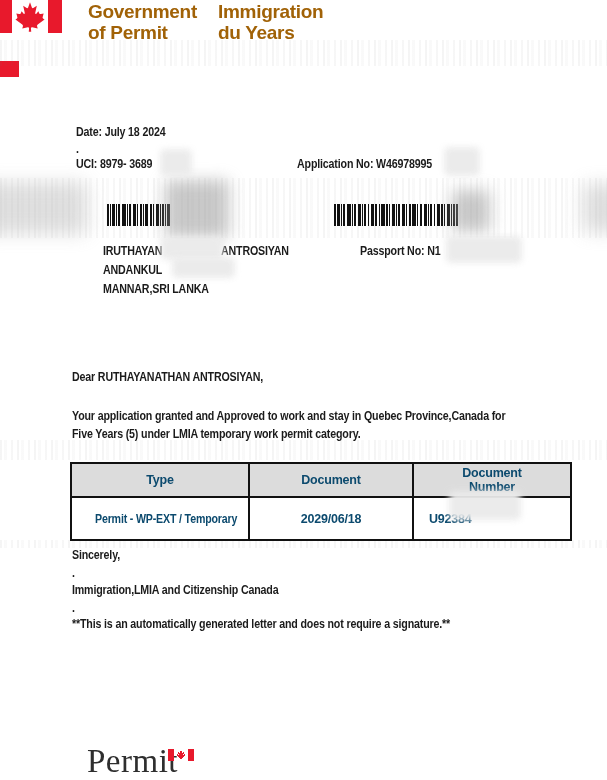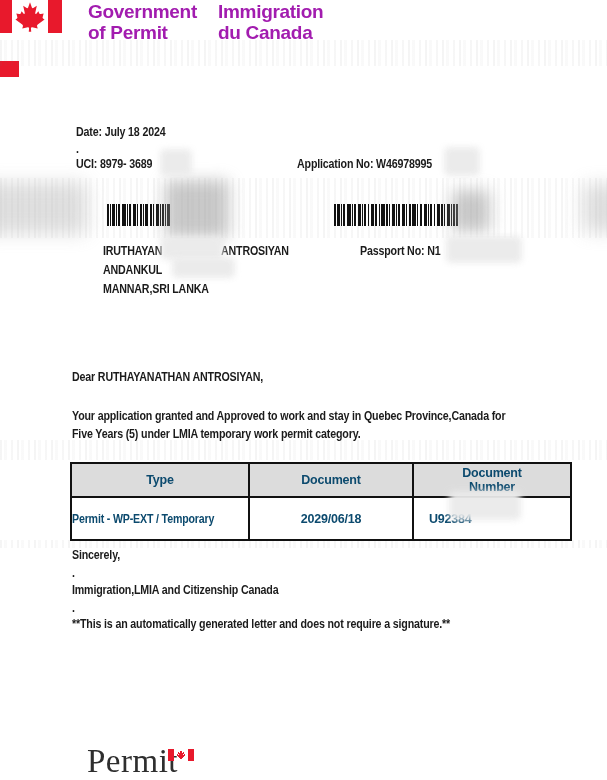--- a/index.html
+++ b/index.html
@@ -10,21 +10,21 @@
   
   .t {
     position:absolute; white-space:nowrap;
     font:700 13px/15px "Liberation Sans", sans-serif;
     letter-spacing:-0.2px; color:#1b1b1b;
     transform:scaleX(0.82); transform-origin:0 0;
   }
   
   .gov {
     position:absolute; font:700 19px/21px "Liberation Sans", sans-serif;
-    letter-spacing:-0.3px; color:#a21caf; white-space:nowrap;
+    letter-spacing:-0.3px; color:#a16207; white-space:nowrap;
   }
   
   .band {
     position:absolute; left:0; right:0; pointer-events:none;
     background:repeating-linear-gradient(90deg,
       rgba(110,110,110,0.07) 0 2px, rgba(255,255,255,0) 2px 4px,
       rgba(110,110,110,0.04) 4px 7px, rgba(255,255,255,0) 7px 11px,
       rgba(110,110,110,0.06) 11px 13px, rgba(255,255,255,0) 13px 17px);
   }
   .smudge { position:absolute; border-radius:5px; }
@@ -37,21 +37,21 @@
   #permit-table {
     position:absolute; left:70px; top:462px; width:470px;
     border-collapse:collapse; table-layout:fixed;
   }
   #permit-table th, #permit-table td {
     border:2px solid #111111; color:#0c4a6e;
     font:700 12.5px/14px "Liberation Sans", sans-serif; letter-spacing:-0.2px;
   }
   #permit-table th { background:#dcdcdc; height:28px; text-align:center; padding:2px 4px; }
   #permit-table td { background:#ffffff; height:37px; text-align:center; padding:2px 4px; }
-  #permit-table td.left { text-align:left; padding-left:0; }
+  #permit-table td.left { text-align:left; padding-left:23px; }
   #permit-table .wrapnarrow { display:block; width:72px; margin:0 auto; }
   .cond { display:inline-block; transform:scaleX(0.85); transform-origin:0 50%; white-space:nowrap; }
   
   #wordmark {
     position:absolute; left:87px; top:744px;
     font:400 33px/34px "Liberation Serif", serif;
     letter-spacing:0.5px; color:#2e2e2e;
   }
   .redblock { position:absolute; background:#e8192c; }
 </style>
@@ -68,21 +68,21 @@
         <path fill="#e8192c" d="M50 4 L44 21 C43 24 40 24 38 22 L28 15 L33 38 C34 42 31 43 29 40 L23 33 L20 40 C19 42 17 42 15 42 L6 40 L9 52 C10 55 9 56 7 57 L3 60 L25 76 C27 78 28 80 27 82 L25 89 L43 85 C45 85 47 86 47 89 L46 99 L54 99 L53 89 C53 86 55 85 57 85 L75 89 L73 82 C72 80 73 78 75 76 L97 60 L93 57 C91 56 90 55 91 52 L94 40 L85 42 C83 42 81 42 80 40 L77 33 L71 40 C69 43 66 42 67 38 L72 15 L62 22 C60 24 57 24 56 21 Z"></path>
       </svg>
     </div>
   </div>
   <div class="gov" style="left:88px;top:1px;">
     <div>Government</div>
     <div>of Permit</div>
   </div>
   <div class="gov" style="left:218px;top:1px;">
     <div>Immigration</div>
-    <div>du Canada</div>
+    <div>du Years</div>
   </div>
 
   <div class="redblock" style="left:0;top:61px;width:19px;height:16px;"></div>
 
   <div class="band" style="top:40px;height:26px;"></div>
   <div class="band" style="top:178px;height:60px;opacity:1.4;"></div>
   <div class="band" style="top:440px;height:20px;"></div>
   <div class="band" style="top:540px;height:8px;"></div>
 
   <div class="t" style="left:76px;top:124px;">Date: July 18 2024</div>

